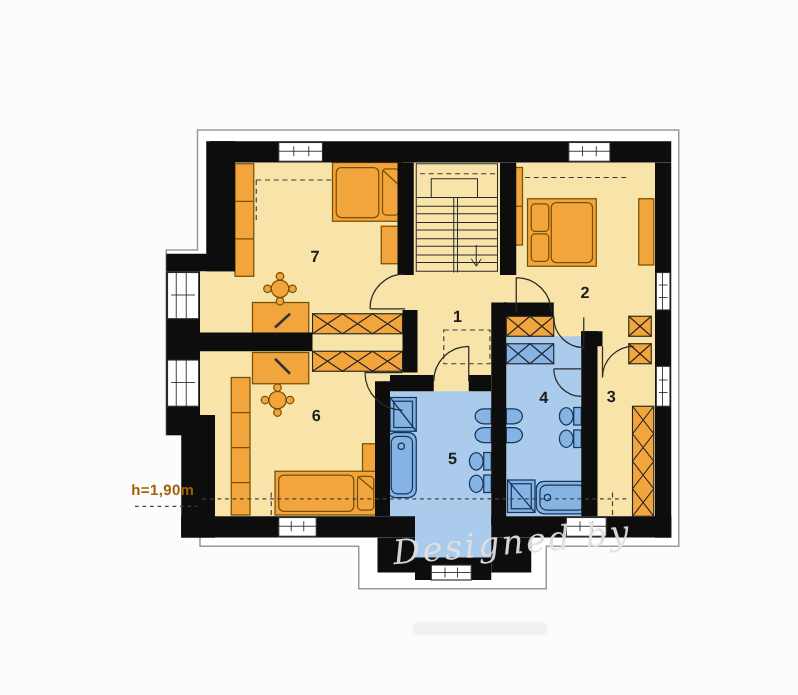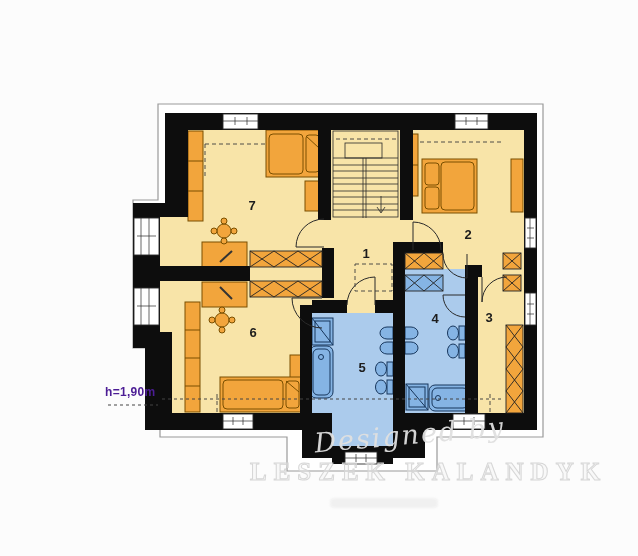--- a/index.html
+++ b/index.html
@@ -9,21 +9,21 @@
   }
   #plan-stage{position:absolute;left:0;top:0;width:638px;height:556px;}
   svg{position:absolute;left:0;top:0;}
   .room-label{
     position:absolute;transform:translate(-50%,-50%);
     font-size:13px;font-weight:bold;color:#1c1c1c;
     font-family:"Liberation Sans",sans-serif;
   }
   .height-label{
     position:absolute;left:105px;top:385px;
-    font-size:12px;font-weight:bold;color:#4c1d95;letter-spacing:0.3px;
+    font-size:12px;font-weight:bold;color:#a16207;letter-spacing:0.3px;
   }
   .wm-script{
     position:absolute;left:314px;top:417px;width:240px;
     font-family:"DejaVu Serif",serif;font-style:italic;
     font-size:27px;color:rgba(223,223,223,0.95);
     transform:rotate(-5deg);letter-spacing:2px;white-space:nowrap;
   }
   .wm-caps{
     position:absolute;left:250px;top:458px;
     font-family:"Liberation Serif",serif;font-weight:bold;
@@ -304,15 +304,14 @@
 <span class="room-label" style="left:468px;top:234px">2</span>
 <span class="room-label" style="left:489px;top:317px">3</span>
 <span class="room-label" style="left:435px;top:318px">4</span>
 <span class="room-label" style="left:362px;top:367px">5</span>
 <span class="room-label" style="left:253px;top:332px">6</span>
 <span class="room-label" style="left:252px;top:205px">7</span>
 
 <span class="height-label">h=1,90m</span>
 
 <span class="wm-script">Designed by</span>
-<span class="wm-caps">LESZEK KALANDYK</span>
 <div class="wm-faint"></div>
 </div>
 
 </body></html>

